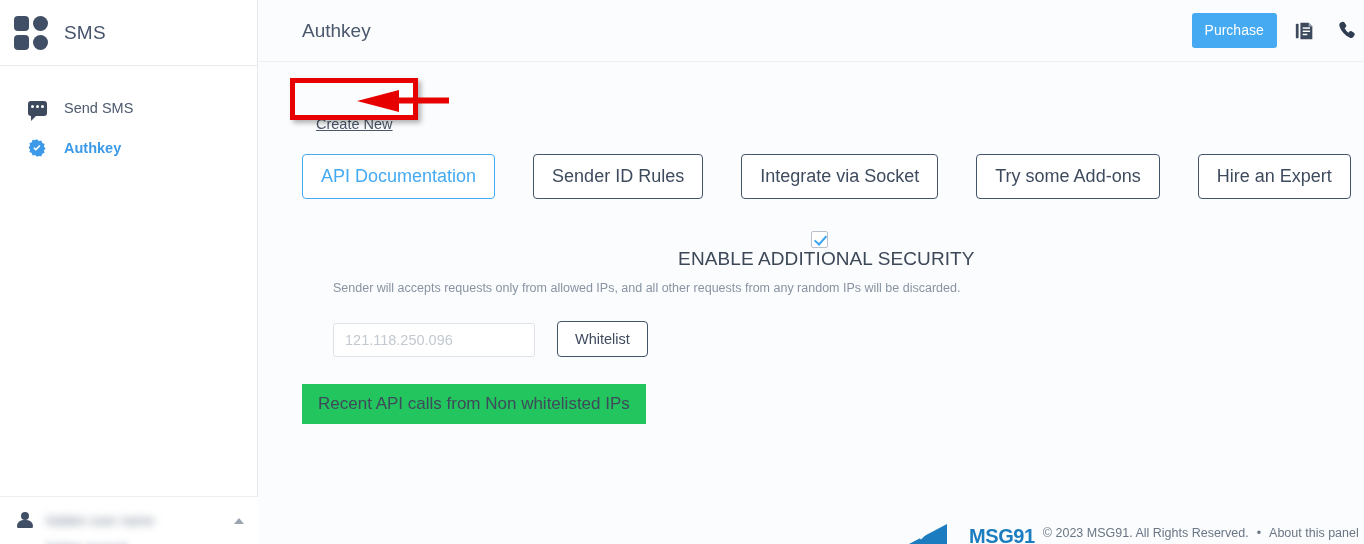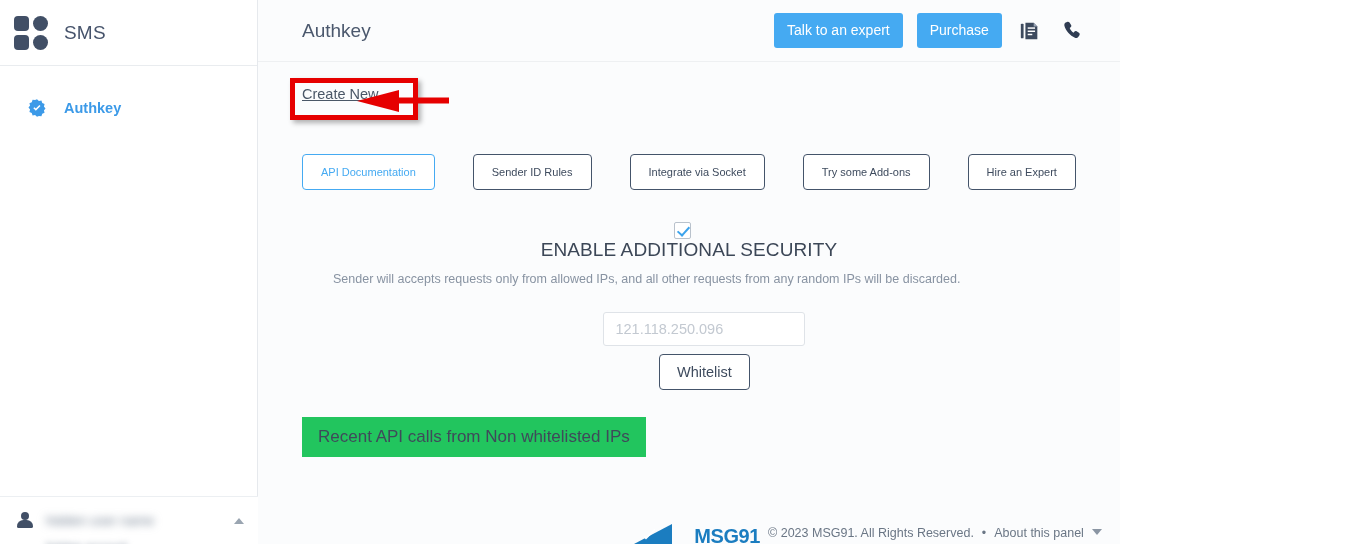--- a/index.html
+++ b/index.html
@@ -212,21 +212,22 @@
     align-items: center;
   }
 
   .content {
     padding: 24px 44px 0 44px;
   }
   .create-row {
     position: relative;
     height: 46px;
     display: flex;
-    align-items: flex-start;
+    align-items: flex-end;
+    margin-left: 14px;
   }
   .create-link {
     font-size: 14.5px;
     color: #4a5767;
     text-decoration: underline;
     cursor: pointer;
   }
 
   
   .anno-box {
@@ -252,21 +253,21 @@
   .tabs {
     display: flex;
     gap: 38px;
     margin-top: 22px;
   }
   .tab-btn {
     background: #ffffff;
     border: 1px solid #44546a;
     color: #3e4b5e;
     border-radius: 4px;
-    font-size: 11px;
+    font-size: 18px;
     font-family: "Liberation Sans", sans-serif;
     padding: 11px 18px;
     cursor: pointer;
     white-space: nowrap;
   }
   .tab-btn.sel {
     border-color: #45aaf2;
     color: #45aaf2;
   }
 
@@ -302,24 +303,23 @@
     letter-spacing: .1px;
   }
   .sec-desc {
     margin: 11px 0 0 31px;
     font-size: 12.5px;
     color: #8893a2;
   }
 
   .ip-row {
     display: flex;
-    align-items: center;
-    gap: 8px;
+    align-items: flex-end;
+    gap: 22px;
     margin: 26px 0 0 31px;
-    flex-direction: column;
   }
   .ip-input {
     width: 202px;
     height: 34px;
     border: 1px solid #dfe3e8;
     border-radius: 3px;
     background: #fff;
     font-size: 14.5px;
     font-family: "Liberation Sans", sans-serif;
     color: #4a5767;
@@ -408,20 +408,32 @@
         <i></i>
           <i class="r"></i>
           <i></i>
           <i class="r"></i>
       </span>
       <span class="brand-title">SMS</span>
     </div>
 
     <nav class="nav">
 
+      <div class="nav-item">
+        <span class="nav-icon">
+          <span class="bubble">
+              <span class="dots">
+                <b></b>
+                <b></b>
+                <b></b>
+              </span>
+            </span>
+        </span>
+        <span class="nav-label">Send SMS</span>
+      </div>
 
       <div class="nav-item active">
         <span class="nav-icon">
           <svg width="20" height="20" viewBox="0 0 24 24">
             <path fill="#3c9ae8" d="M12 1.5l2.3 2.0 3.0-.4 1.0 2.9 2.8 1.2-.8 2.9 1.9 2.4-1.9 2.4.8 2.9-2.8 1.2-1.0 2.9-3.0-.4L12 22.5l-2.3-2.0-3.0.4-1.0-2.9-2.8-1.2.8-2.9L1.8 11.5l1.9-2.4-.8-2.9 2.8-1.2 1.0-2.9 3.0.4z"></path>
             <path fill="#ffffff" d="M10.6 15.3l-3.0-3.0 1.3-1.3 1.7 1.7 4.3-4.3 1.3 1.3z"></path>
           </svg>
         </span>
         <span class="nav-label">Authkey</span>
       </div>
@@ -438,21 +450,20 @@
       <span class="caret-up"></span>
     </div>
 
   </aside>
 
   <section class="main">
 
     <div class="topbar">
       <span class="page-title">Authkey</span>
       <div class="topbar-actions">
-        <button class="btn-primary">Talk to an expert</button>
         <button class="btn-primary">Purchase</button>
         <button class="icon-btn">
           <svg width="22" height="22" viewBox="0 0 24 24">
             <rect x="2" y="4" width="3" height="16" rx="1" fill="#3d4a5e"></rect>
             <path d="M7 3h9l4 4v14H7z" fill="#3d4a5e"></path>
             <path d="M16 3v4h4z" fill="#9aa5b5"></path>
             <rect x="9.5" y="8" width="8" height="1.6" fill="#ffffff"></rect>
             <rect x="9.5" y="11.5" width="8" height="1.6" fill="#ffffff"></rect>
             <rect x="9.5" y="15" width="5" height="1.6" fill="#ffffff"></rect>
           </svg>

